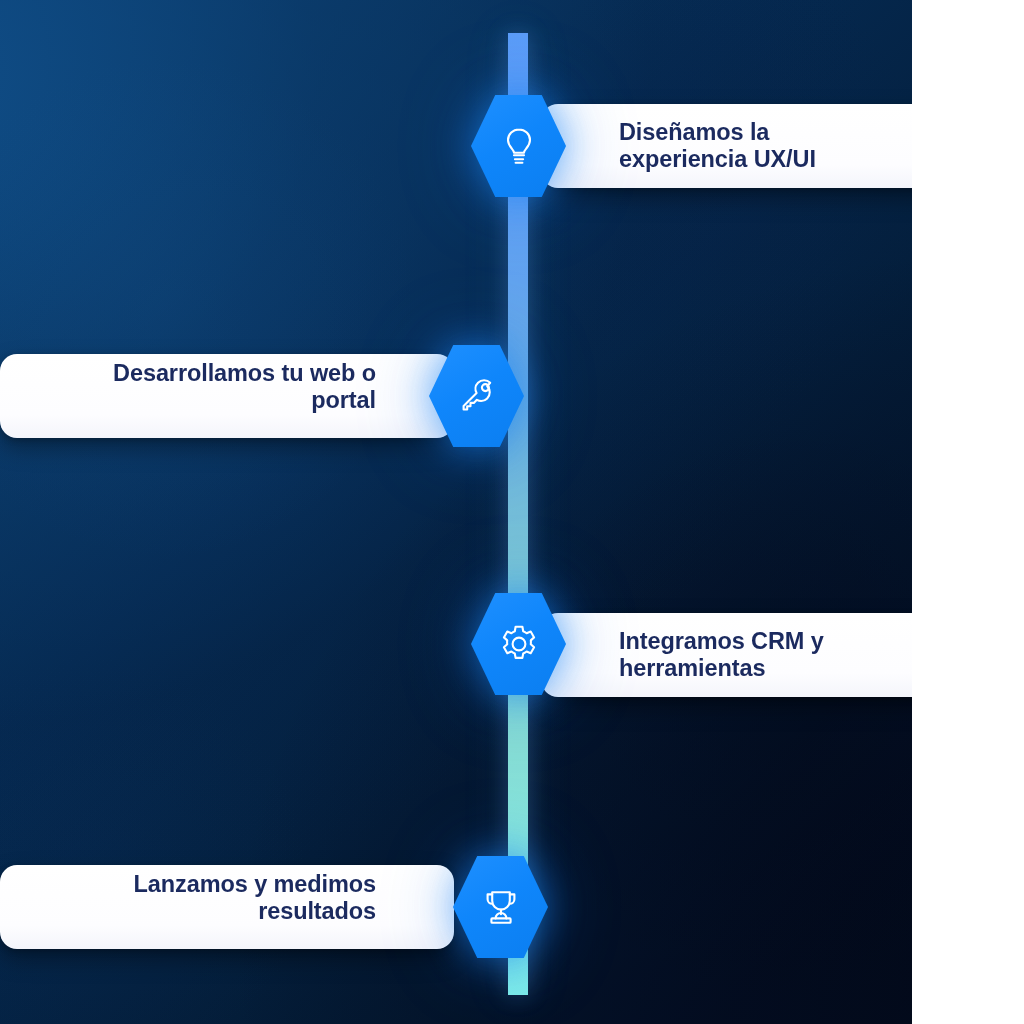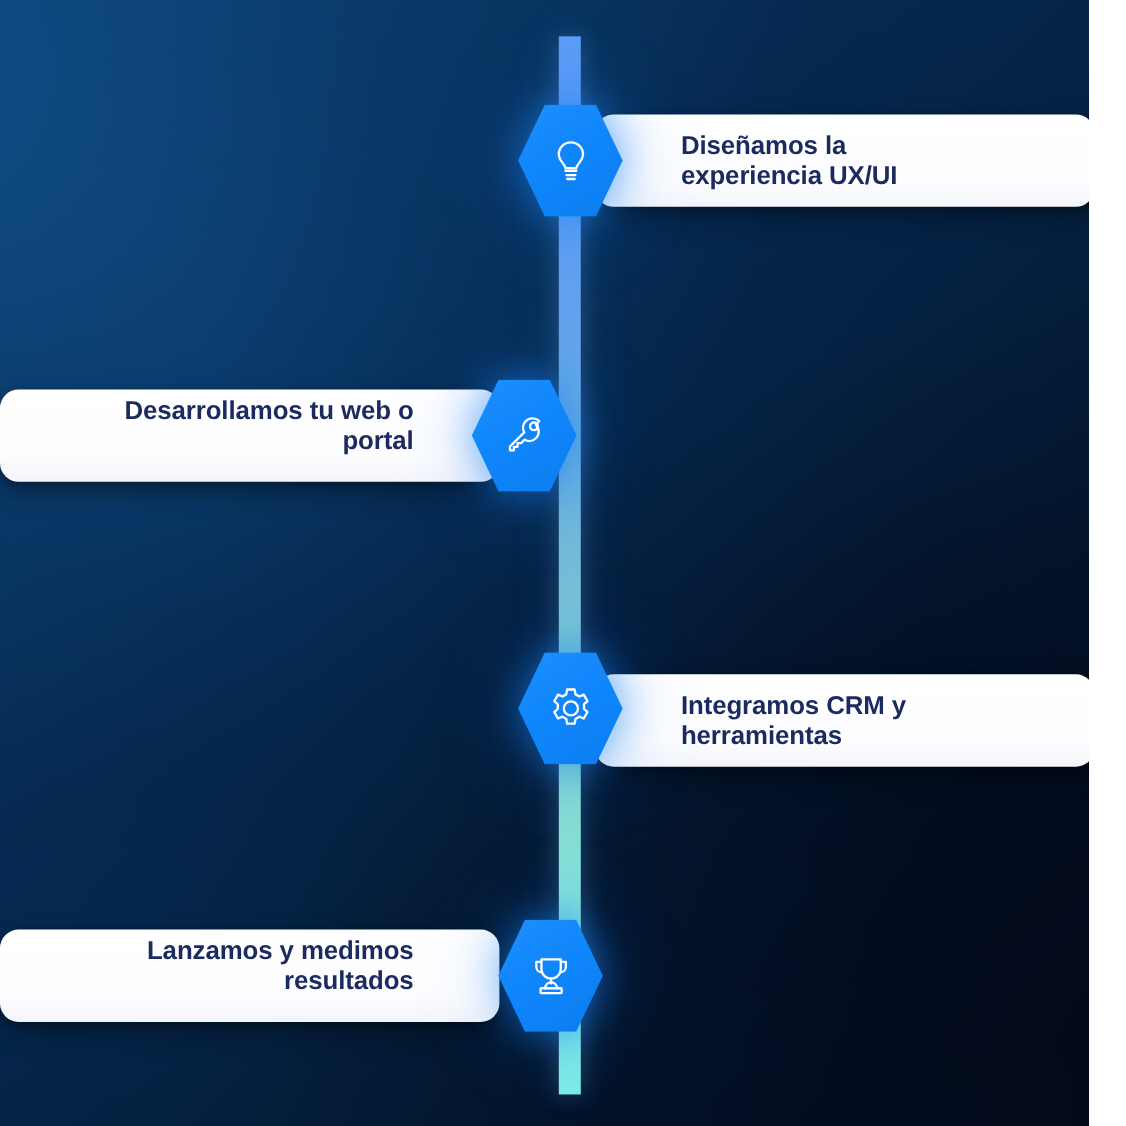--- a/index.html
+++ b/index.html
@@ -5,21 +5,21 @@
   * { margin:0; padding:0; box-sizing:border-box; }
 
   html, body {
     width:1024px; height:1024px;
     font-family:"Liberation Sans", sans-serif;
     overflow:hidden;
   }
 
   #infographic {
     position:relative;
-    width:990px; height:1024px;
+    width:912px; height:1024px;
     background:
       radial-gradient(ellipse 140% 110% at -10% 8%, rgba(16,78,136,0.95) 0%, rgba(12,60,110,0.55) 32%, rgba(8,34,70,0.15) 58%, rgba(0,0,0,0) 76%),
       radial-gradient(ellipse 120% 100% at 112% 96%, rgba(2,8,24,0.92) 0%, rgba(3,12,34,0.6) 38%, rgba(0,0,0,0) 72%),
       linear-gradient(135deg, #0a4479 0%, #083763 18%, #052a52 38%, #04203f 58%, #03182f 76%, #030f22 90%, #04101f 100%);
     overflow:hidden;
   }
 
   
   #infographic::before {
     content:"";
@@ -59,21 +59,21 @@
     display:flex;
     align-items:center;
     z-index:3;
   }
   .step[data-side="right"] { justify-content:flex-start; padding-left:470px; }
   .step[data-side="left"]  { justify-content:flex-end;  padding-right:470px; flex-direction:row-reverse; }
 
   .step[data-index="0"] { top:91px; }
   .step[data-index="1"] { top:341px; }
   .step[data-index="2"] { top:587px;align-items:flex-end; }
-  .step[data-index="3"] { top:832px;gap:24px; }
+  .step[data-index="3"] { top:852px;gap:24px; }
 
   
   .hex-badge {
     position:relative;
     width:97px; height:106px;
     flex:0 0 97px;
     z-index:5;
     display:flex; align-items:center; justify-content:center;
     filter:drop-shadow(0 0 18px rgba(26,134,248,0.55)) drop-shadow(0 0 34px rgba(20,110,230,0.30));
   }

